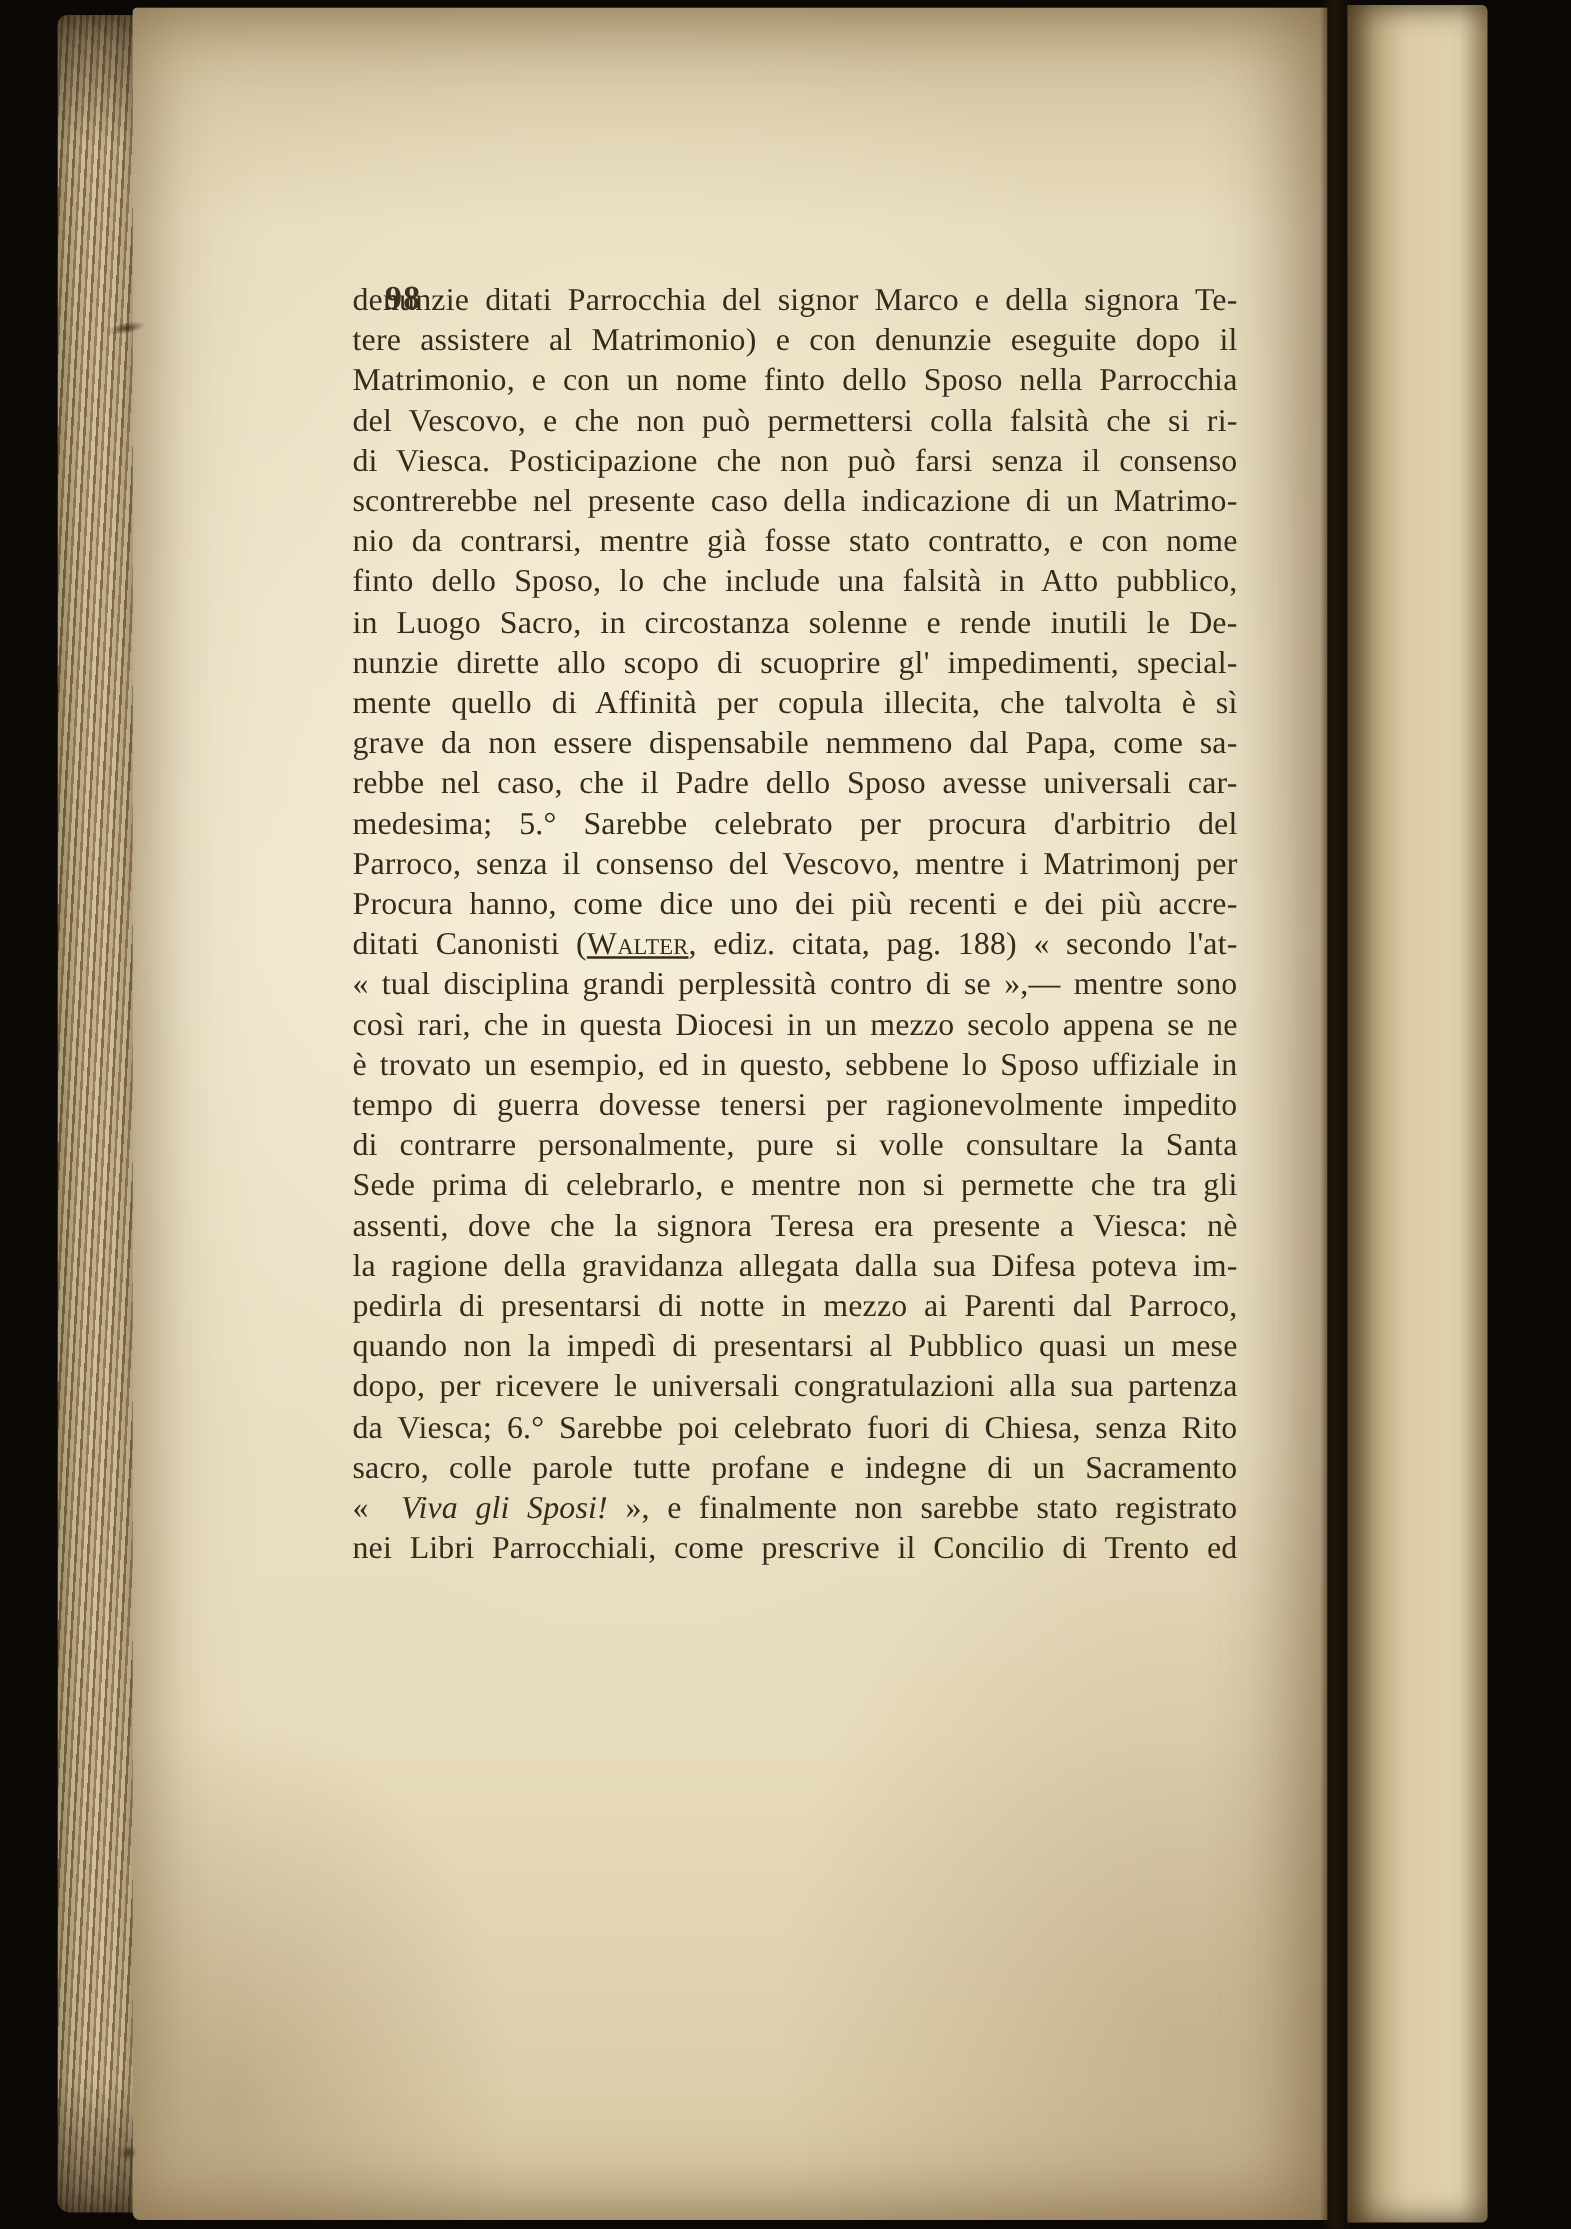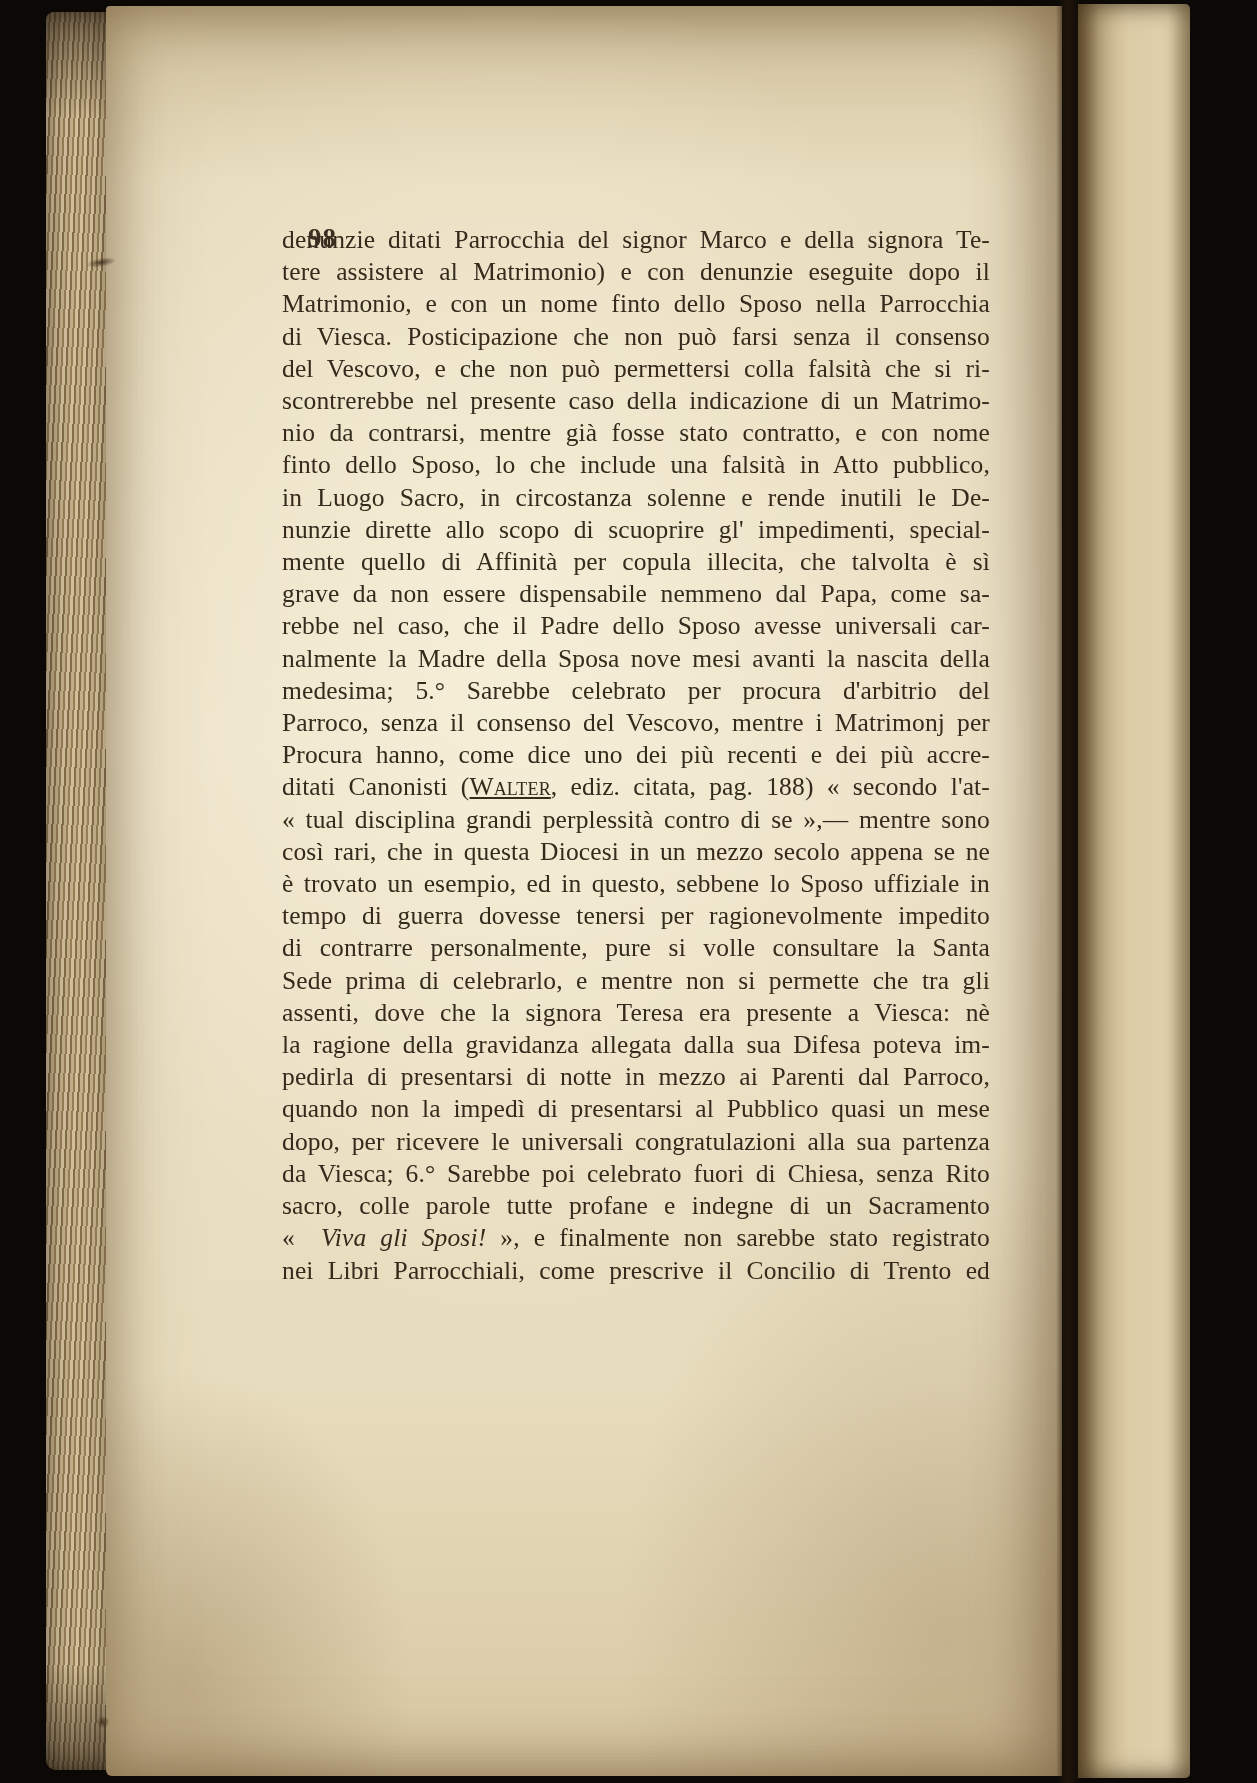--- a/index.html
+++ b/index.html
@@ -129,31 +129,30 @@
 
 <div class="scene">
   <div class="page-stack"></div>
 
   <div class="book-page">
     <div class="page-number" style="position:absolute; left:202px; top:178px;">98</div>
     <div class="text-block" style="position:absolute; left:176px; top:218px;">
         <div class="line">denunzie ditati Parrocchia del signor Marco e della signora Te-</div>
         <div class="line">tere assistere al Matrimonio) e con denunzie eseguite dopo il</div>
         <div class="line">Matrimonio, e con un nome finto dello Sposo nella Parrocchia</div>
+        <div class="line">del Vescovo, e che non può permettersi colla falsità che si ri-</div>
         <div class="line">di Viesca. Posticipazione che non può farsi senza il consenso</div>
-        <div class="line">del Vescovo, e che non può permettersi colla falsità che si ri-</div>
         <div class="line">scontrerebbe nel presente caso della indicazione di un Matrimo-</div>
         <div class="line">nio da contrarsi, mentre già fosse stato contratto, e con nome</div>
         <div class="line">finto dello Sposo, lo che include una falsità in Atto pubblico,</div>
         <div class="line">in Luogo Sacro, in circostanza solenne e rende inutili le De-</div>
         <div class="line">nunzie dirette allo scopo di scuoprire gl' impedimenti, special-</div>
         <div class="line">mente quello di Affinità per copula illecita, che talvolta è sì</div>
         <div class="line">grave da non essere dispensabile nemmeno dal Papa, come sa-</div>
         <div class="line">rebbe nel caso, che il Padre dello Sposo avesse universali car-</div>
-        <div class="line">nalmente la Madre della Sposa nove mesi avanti la nascita della</div>
         <div class="line">medesima; 5.° Sarebbe celebrato per procura d'arbitrio del</div>
         <div class="line">Parroco, senza il consenso del Vescovo, mentre i Matrimonj per</div>
         <div class="line">Procura hanno, come dice uno dei più recenti e dei più accre-</div>
         <div class="line"><span>ditati Canonisti (</span><span class="sc">Walter</span><span>, ediz. citata, pag. 188) « secondo l'at-</span></div>
         <div class="line">« tual disciplina grandi perplessità contro di se »,— mentre sono</div>
         <div class="line">così rari, che in questa Diocesi in un mezzo secolo appena se ne</div>
         <div class="line">è trovato un esempio, ed in questo, sebbene lo Sposo uffiziale in</div>
         <div class="line">tempo di guerra dovesse tenersi per ragionevolmente impedito</div>
         <div class="line">di contrarre personalmente, pure si volle consultare la Santa</div>
         <div class="line">Sede prima di celebrarlo, e mentre non si permette che tra gli</div>

